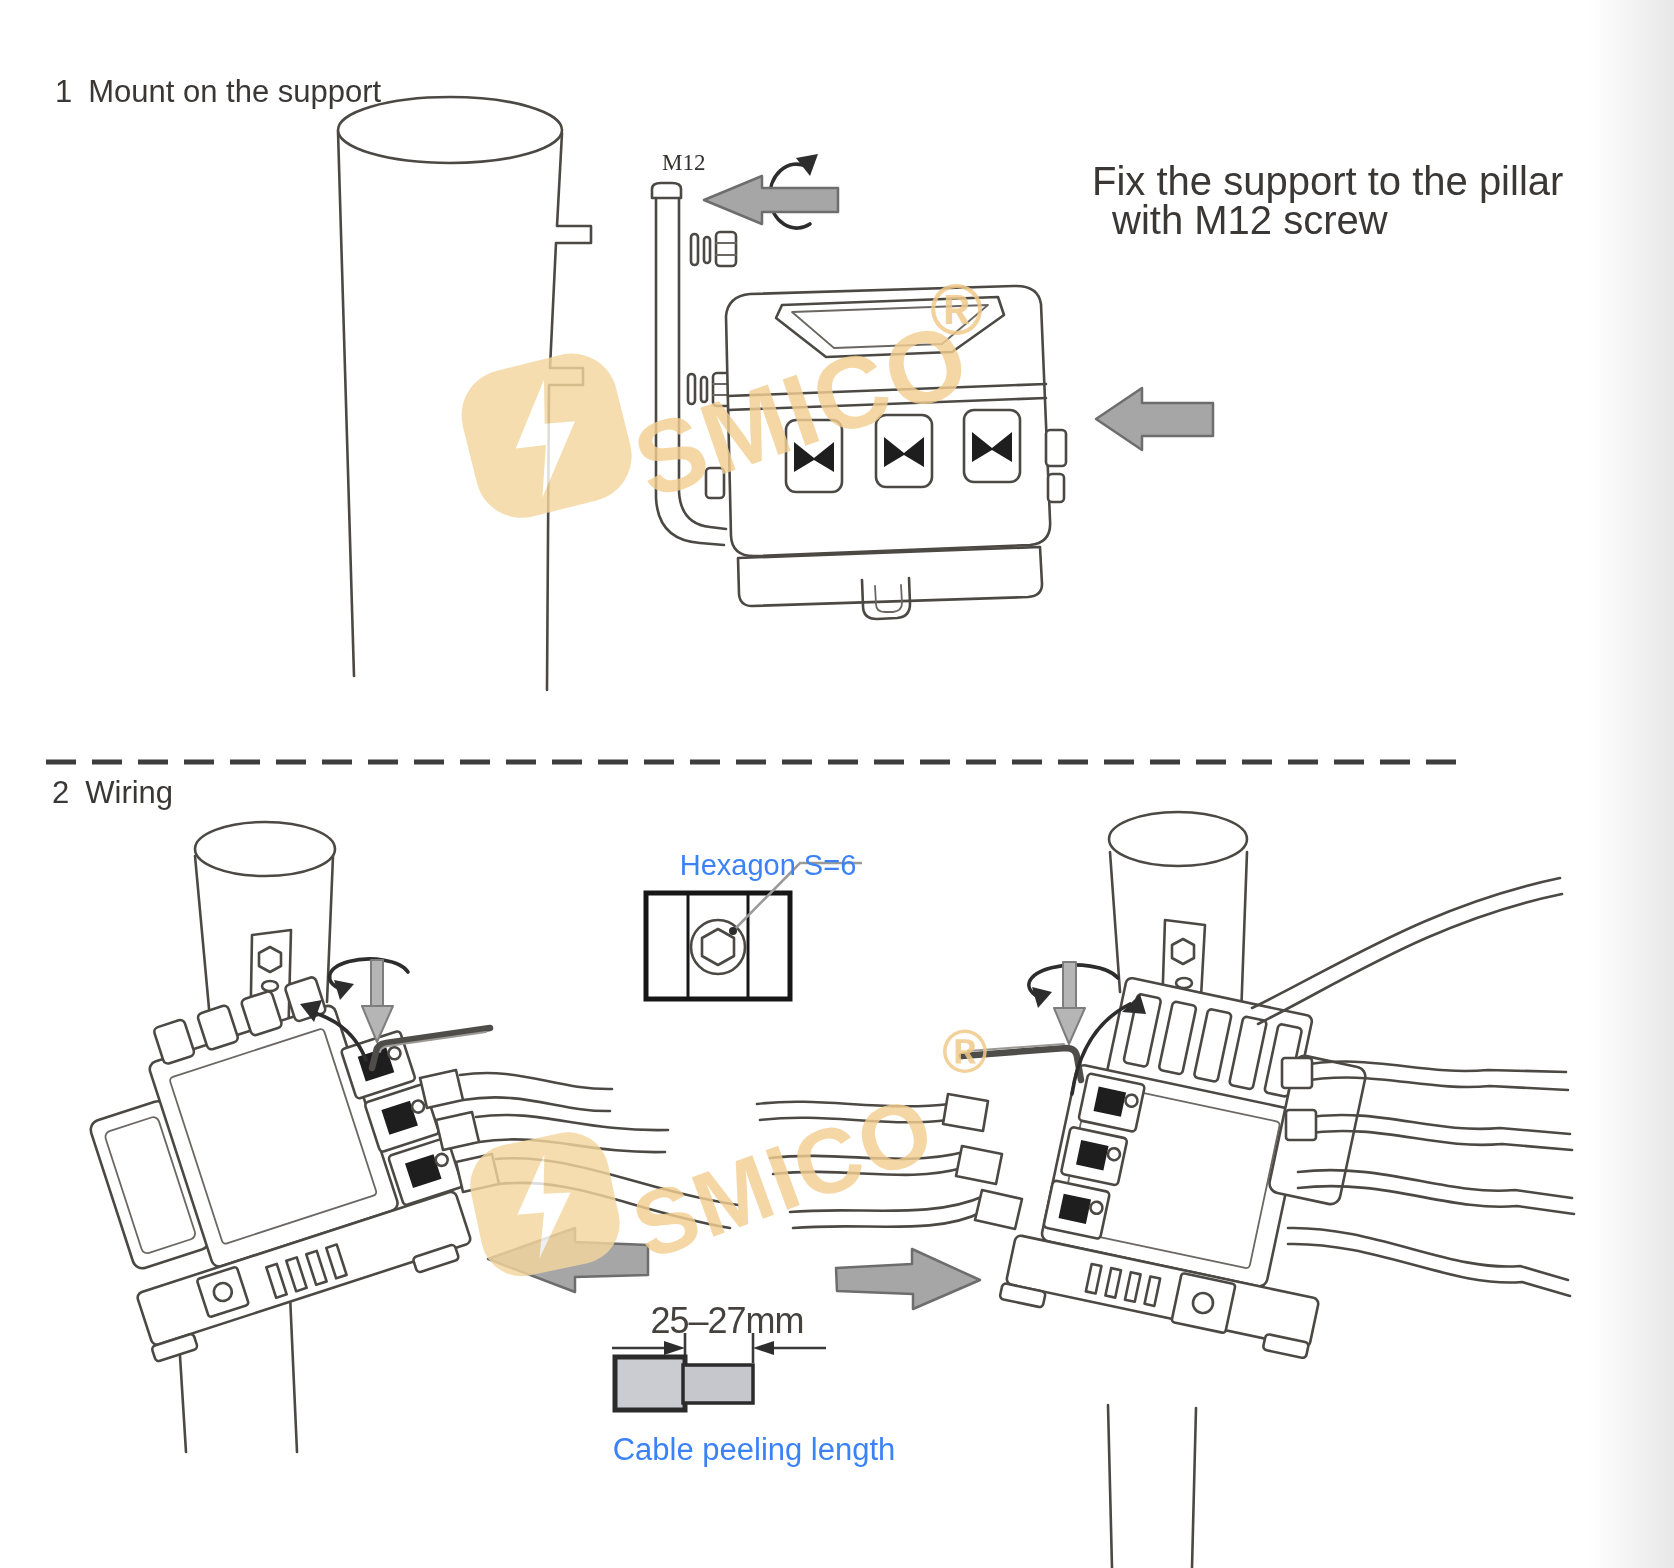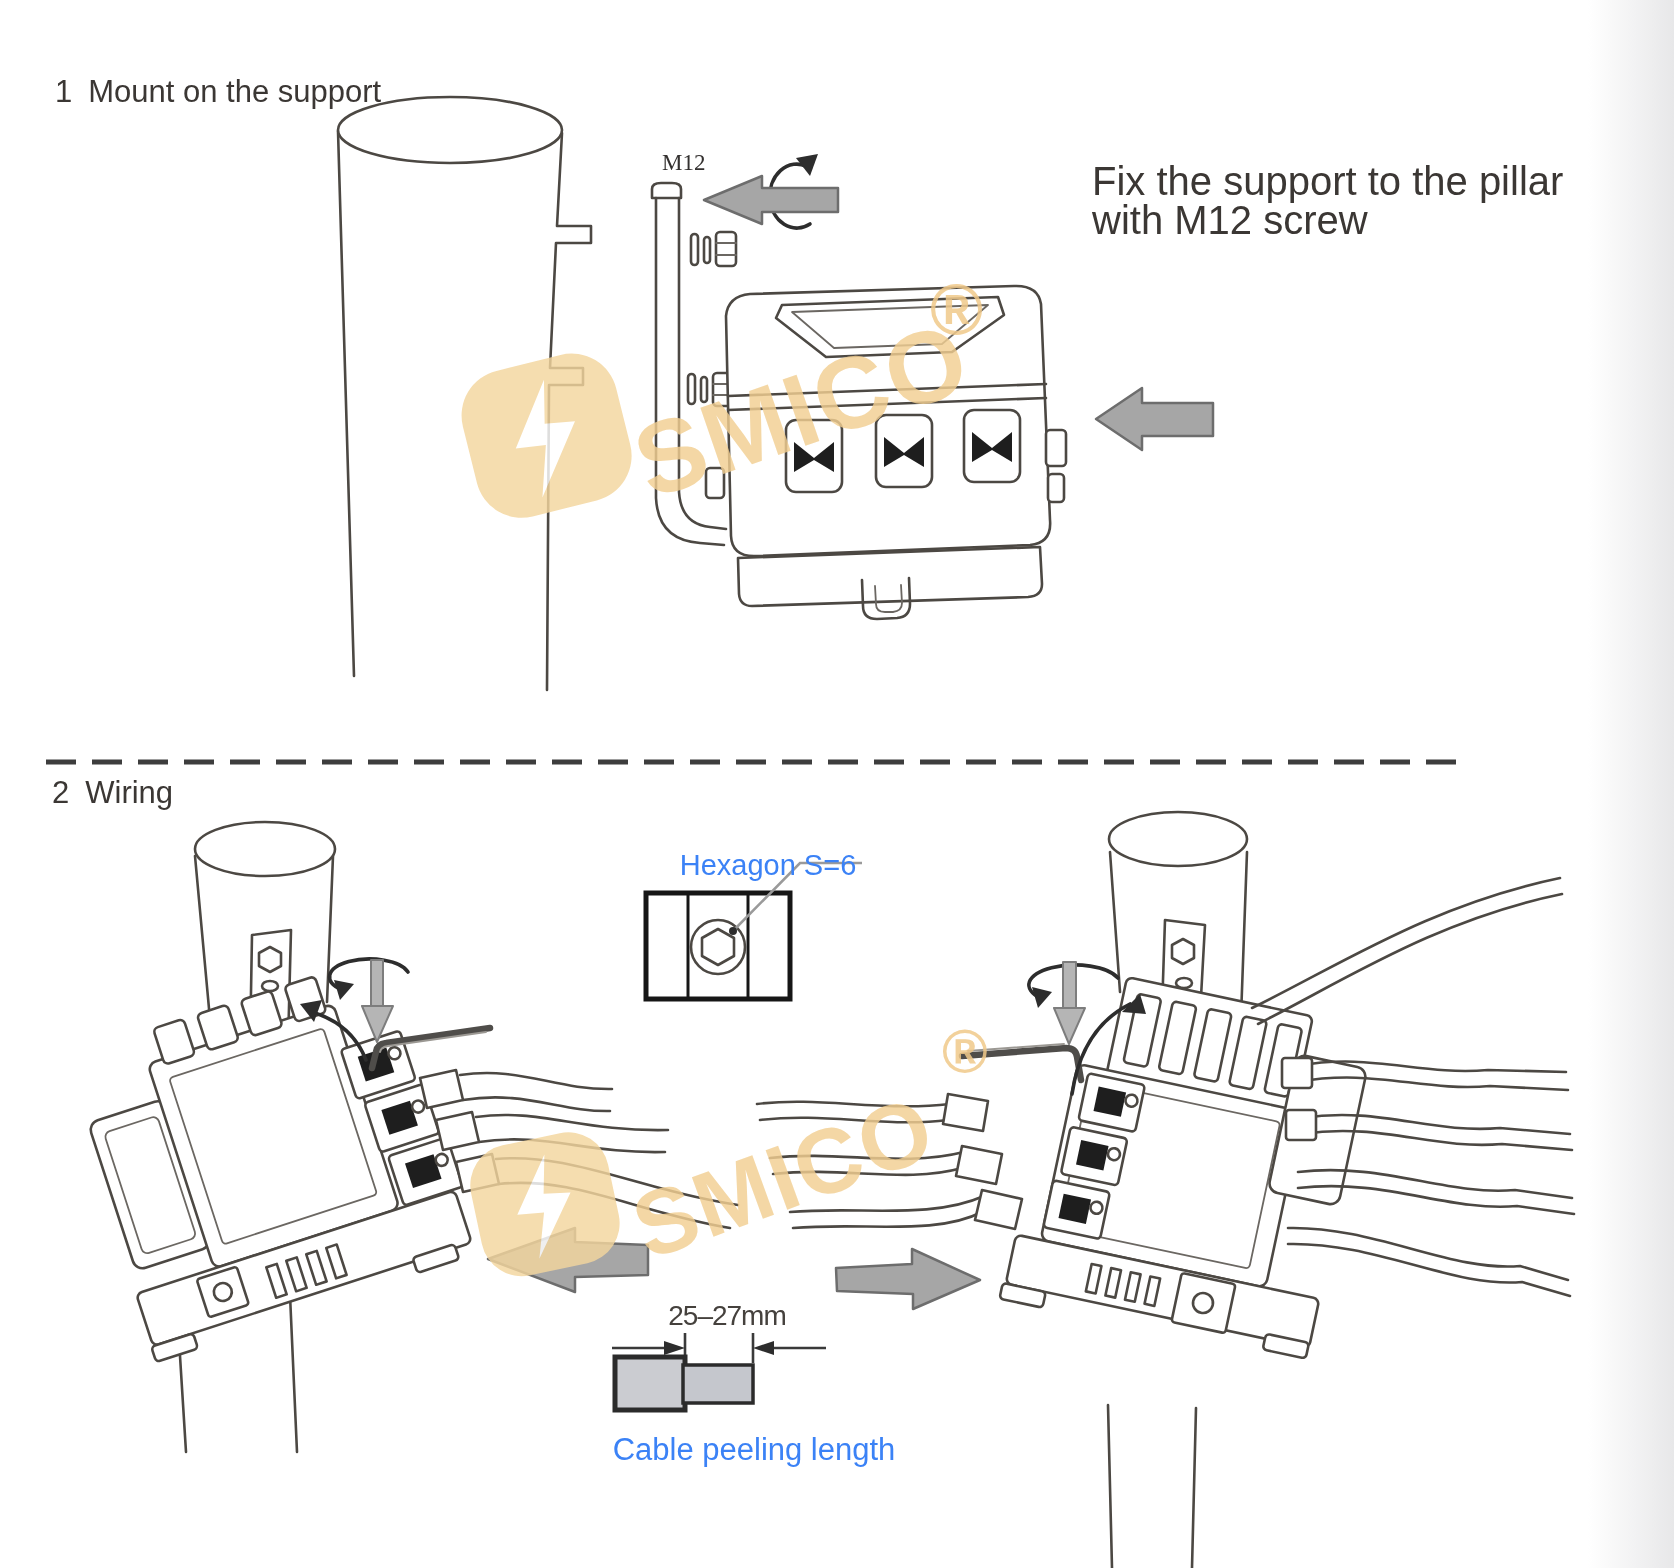--- a/index.html
+++ b/index.html
@@ -6,21 +6,21 @@
   .page{
     position:relative;width:1674px;height:1568px;background:#ffffff;
     overflow:hidden;font-family:"Liberation Sans",sans-serif;color:#3b3734;
   }
   .abs{position:absolute;}
   
   .sec-title{font-size:31px;letter-spacing:0;display:flex;gap:16px;font-weight:400;color:#3b3734;}
   .note{font-size:40px;line-height:39px;color:#3b3734;}
   .m12{font-family:"Liberation Serif",serif;font-size:23px;color:#343130;text-align:right;}
   .small-label{font-size:29px;color:#3b82f6;text-align:center;}
-  .dim-label{font-size:28px;color:#45413d;text-align:center;letter-spacing:-1px;}
+  .dim-label{font-size:36px;color:#45413d;text-align:center;letter-spacing:-1px;}
   
   .wm{color:#f2cf92;opacity:.82;pointer-events:none;}
   .wm-text{font-weight:700;letter-spacing:2px;}
   .wm-text-top{font-size:102px;transform:rotate(-19deg);}
   .wm-text-bottom{font-size:92px;transform:rotate(-20deg);}
   .wm-reg-top{font-size:72px;font-weight:700;opacity:.85;color:#f0c98a;}
   .wm-reg-bottom{font-size:62px;font-weight:700;opacity:.85;color:#f0c98a;}
   
   .ln{fill:none;stroke:#4c4843;stroke-width:2.6;stroke-linecap:round;stroke-linejoin:round;}
   .lnt{fill:none;stroke:#6b6762;stroke-width:1.8;stroke-linecap:round;stroke-linejoin:round;}
@@ -320,21 +320,21 @@
 
   <div class="abs sec-title" style="left:55px;top:74px;">
     <span>1</span>
     <span>Mount on the support</span>
   </div>
 
   <div class="abs m12" style="left:662px;top:150px;">M12</div>
 
   <div class="abs note" style="left:1092px;top:162px;width:490px;">
     <span style="display:block;">Fix the support to the pillar</span>
-    <span style="display:block;">with M12 screw</span>
+    <span style="display:block;margin-left:20px;">with M12 screw</span>
   </div>
 
   <div class="abs sec-title" style="left:52px;top:775px;">
     <span>2</span>
     <span>Wiring</span>
   </div>
 
 
   <div class="abs small-label" style="left:618px;top:849px;width:300px;">Hexagon S=6</div>
 

